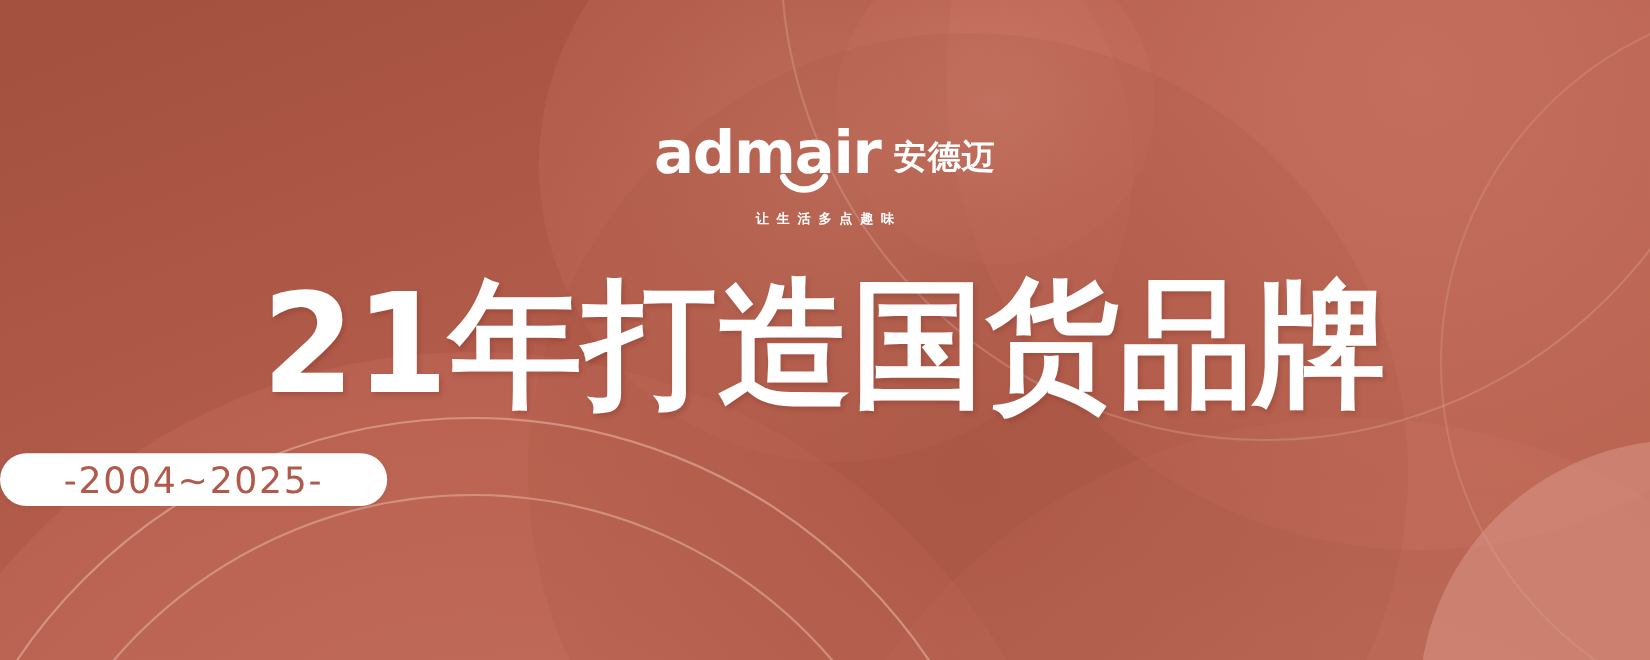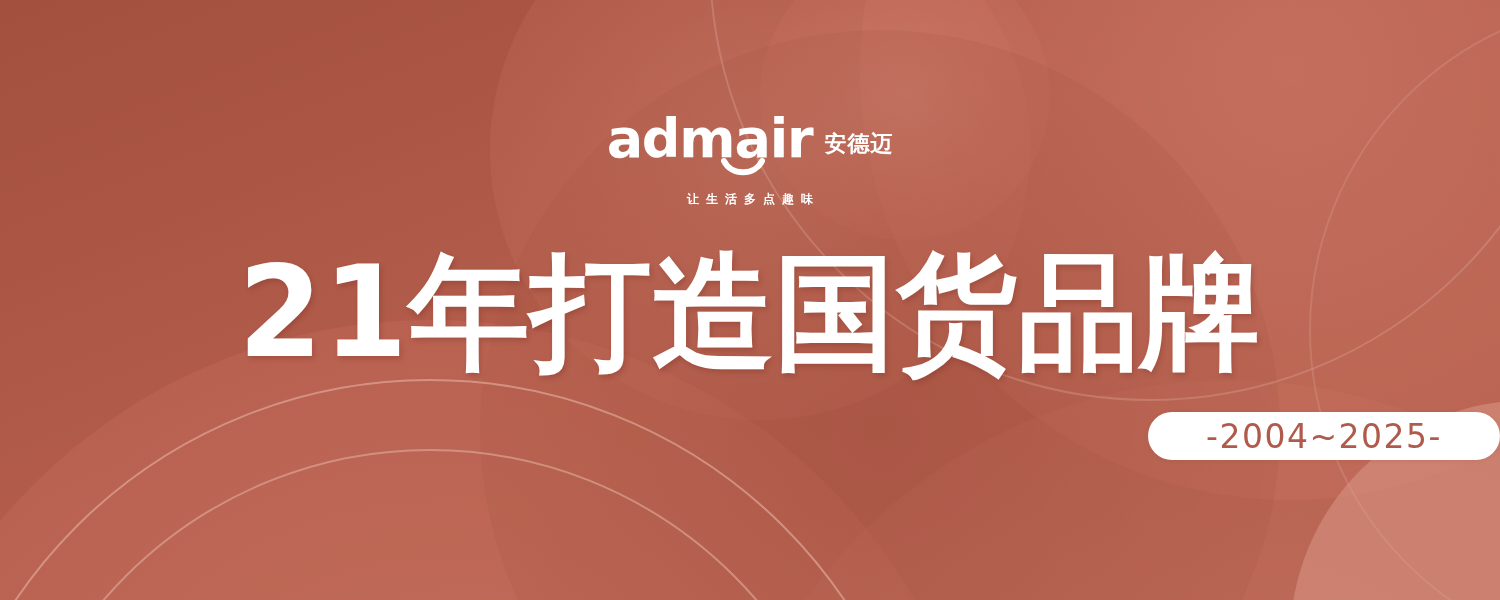--- a/index.html
+++ b/index.html
@@ -53,21 +53,21 @@
   .logo-word {
     position: relative;
     font-size: 54px;
     line-height: 54px;
     font-weight: 700;
     color: #ffffff;
     letter-spacing: -1.2px;
     font-family: "DejaVu Sans", "Liberation Sans", sans-serif;
   }
   .logo-cn {
-    font-size: 22px;
+    font-size: 30px;
     line-height: 30px;
     font-weight: 700;
     color: #ffffff;
     letter-spacing: 1px;
     margin-left: 12px;
     margin-bottom: 7px;
     font-family: "DejaVu Sans", "Liberation Sans", sans-serif;
   }
   .smile {
     position: absolute;
@@ -106,21 +106,21 @@
     transform: scaleX(0.96);
   }
 
   
   .pill-wrap {
     position: absolute;
     left: 0;
     right: 0;
     top: 412px;
     display: flex;
-    justify-content: flex-end;
+    justify-content: flex-start;
   }
   .pill {
     height: 48px;
     min-width: 352px;
     box-sizing: border-box;
     padding: 0 28px;
     border-radius: 24px;
     background: #ffffff;
     display: flex;
     align-items: center;

